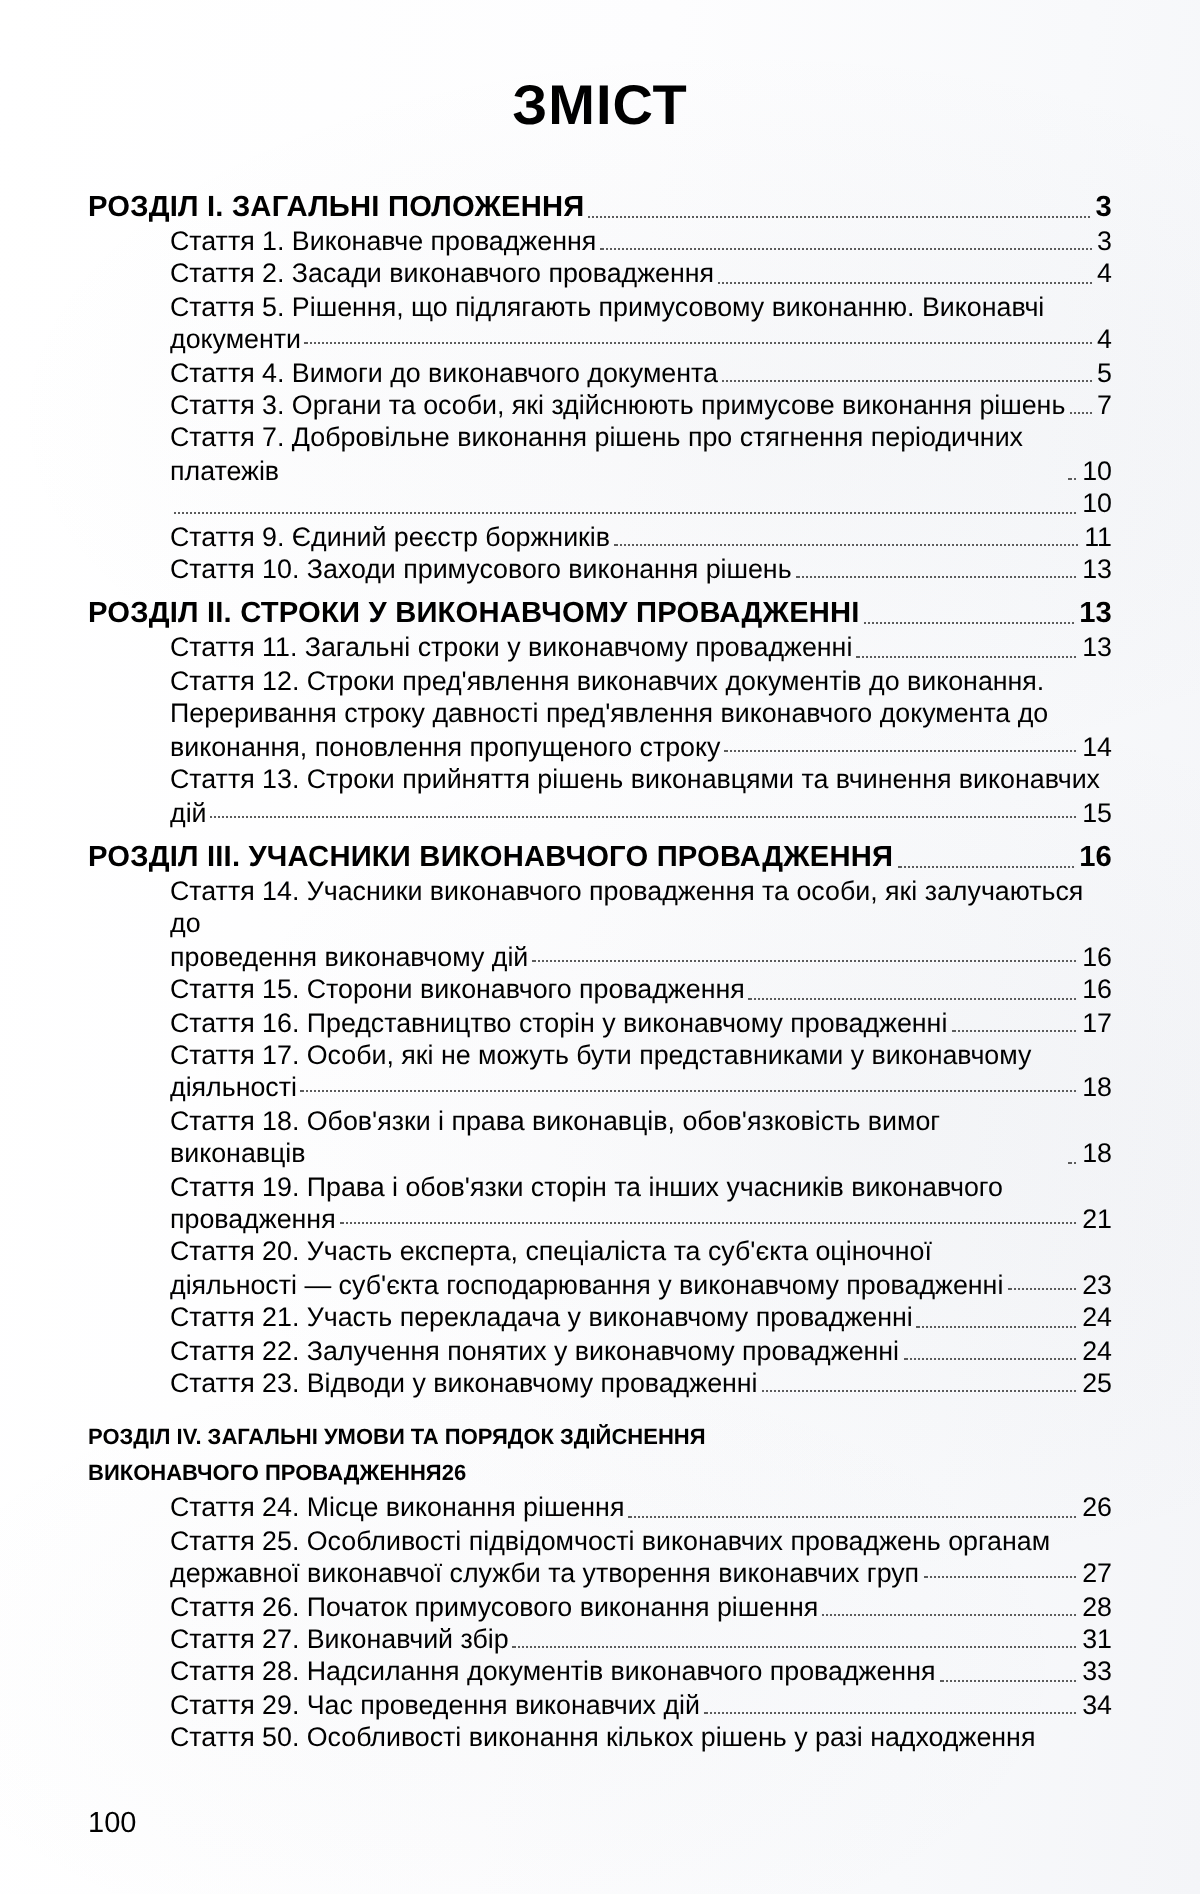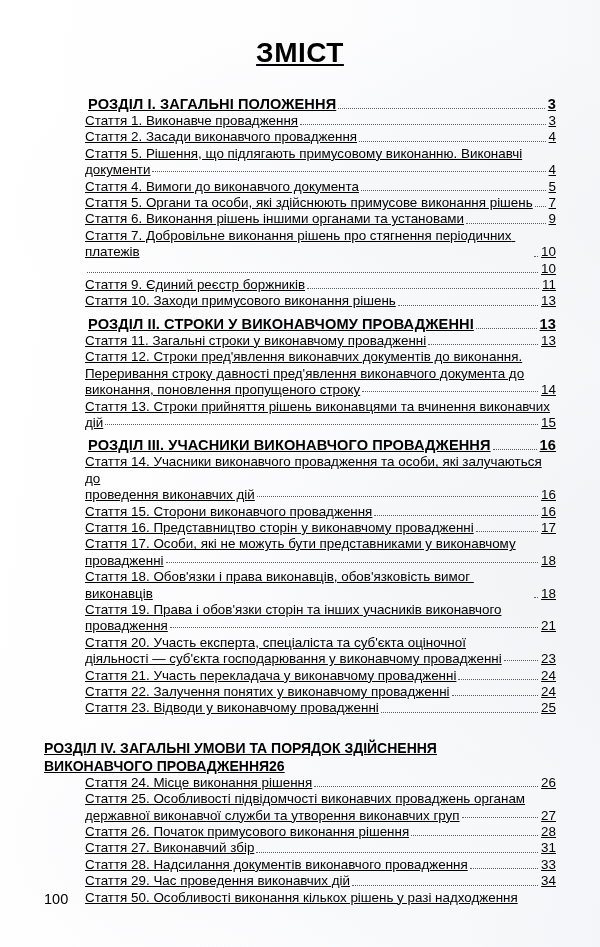--- a/index.html
+++ b/index.html
@@ -30,21 +30,20 @@
     z-index: 0;
   }
 
   .page {
     position: relative;
     z-index: 1;
     width: 600px;
     height: 741px;
     box-sizing: border-box;
     padding: 0 44px 0 44px;
-    text-decoration: underline;
   }
 
   .doc-title {
     text-align: center;
     font-size: 28px;
     font-weight: bold;
     letter-spacing: 0.5px;
     margin: 0;
     padding-top: 36px;
     line-height: 34px;
@@ -88,32 +87,31 @@
     text-align: right;
   }
 
   
   .section-head {
     font-weight: bold;
     font-size: 14.6px;
     line-height: 18px;
     letter-spacing: 0.1px;
     margin-top: 5px;
-    margin-left: 44px;
   }
   .section-head.first { margin-top: 0; }
   .section-head .page-num { font-weight: bold; font-size: 14.6px; }
   .section-head .leader::after { bottom: 3px; }
 
   
   .section-head-wrap {
     font-weight: bold;
-    font-size: 14px;
+    font-size: 11px;
     line-height: 18px;
-    margin-top: 22px;
+    margin-top: 10px;
   }
   .section-head-wrap .first-line {
     display: block;
   }
   .section-head-wrap .second-line {
     display: flex;
     align-items: flex-start;
   }
 
   
@@ -127,21 +125,21 @@
   .entry.multiline .cont {
     display: flex;
   }
   .entry.multiline .head-line {
     display: block;
   }
 
   .footer {
     position: absolute;
     left: 44px;
-    bottom: 40px;
+    bottom: 27px;
     font-size: 14.5px;
     z-index: 2;
   }
 </style>
 </head>
 <body>
 
 <div class="paper"></div>
 
 <div class="page">
@@ -171,28 +169,23 @@
           <span class="leader"></span>
           <span class="page-num">4</span>
         </div>
       </div>
       <div class="row entry">
         <span class="label">Стаття 4. Вимоги до виконавчого документа</span>
         <span class="leader"></span>
         <span class="page-num">5</span>
       </div>
       <div class="row entry">
-        <span class="label">Стаття 5. Органи та особи, які здійснюють примусове виконання рішень</span>
+        <span class="label">Стаття 3. Органи та особи, які здійснюють примусове виконання рішень</span>
         <span class="leader"></span>
         <span class="page-num">7</span>
-      </div>
-      <div class="row entry">
-        <span class="label">Стаття 6. Виконання рішень іншими органами та установами</span>
-        <span class="leader"></span>
-        <span class="page-num">9</span>
       </div>
       <div class="row entry">
         <span class="label">Стаття 7. Добровільне виконання рішень про стягнення періодичних платежів</span>
         <span class="leader"></span>
         <span class="page-num">10</span>
       </div>
       <div class="row entry">
         <span class="leader"></span>
         <span class="page-num">10</span>
       </div>
@@ -234,39 +227,39 @@
         </div>
       </div>
       <div class="row section-head">
         <span class="label">РОЗДІЛ III. УЧАСНИКИ ВИКОНАВЧОГО ПРОВАДЖЕННЯ</span>
         <span class="leader"></span>
         <span class="page-num">16</span>
       </div>
       <div class="row entry multiline">
         <span class="head-line">Стаття 14. Учасники виконавчого провадження та особи, які залучаються до</span>
         <div class="cont">
-          <span class="label">проведення виконавчих дій</span>
+          <span class="label">проведення виконавчому дій</span>
           <span class="leader"></span>
           <span class="page-num">16</span>
         </div>
       </div>
       <div class="row entry">
         <span class="label">Стаття 15. Сторони виконавчого провадження</span>
         <span class="leader"></span>
         <span class="page-num">16</span>
       </div>
       <div class="row entry">
         <span class="label">Стаття 16. Представництво сторін у виконавчому провадженні</span>
         <span class="leader"></span>
         <span class="page-num">17</span>
       </div>
       <div class="row entry multiline">
         <span class="head-line">Стаття 17. Особи, які не можуть бути представниками у виконавчому</span>
         <div class="cont">
-          <span class="label">провадженні</span>
+          <span class="label">діяльності</span>
           <span class="leader"></span>
           <span class="page-num">18</span>
         </div>
       </div>
       <div class="row entry">
         <span class="label">Стаття 18. Обов'язки і права виконавців, обов'язковість вимог виконавців</span>
         <span class="leader"></span>
         <span class="page-num">18</span>
       </div>
       <div class="row entry multiline">

